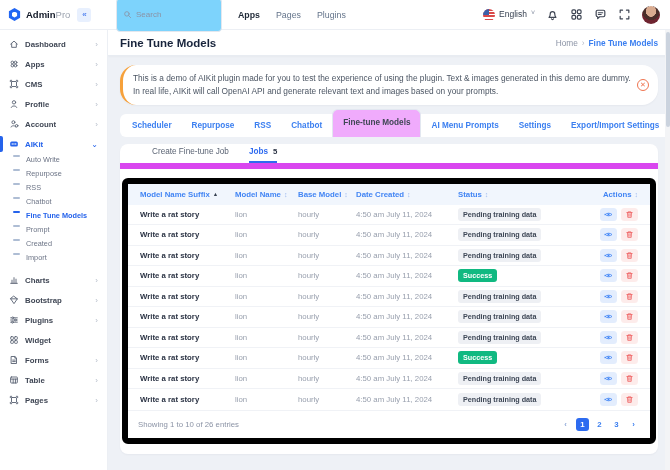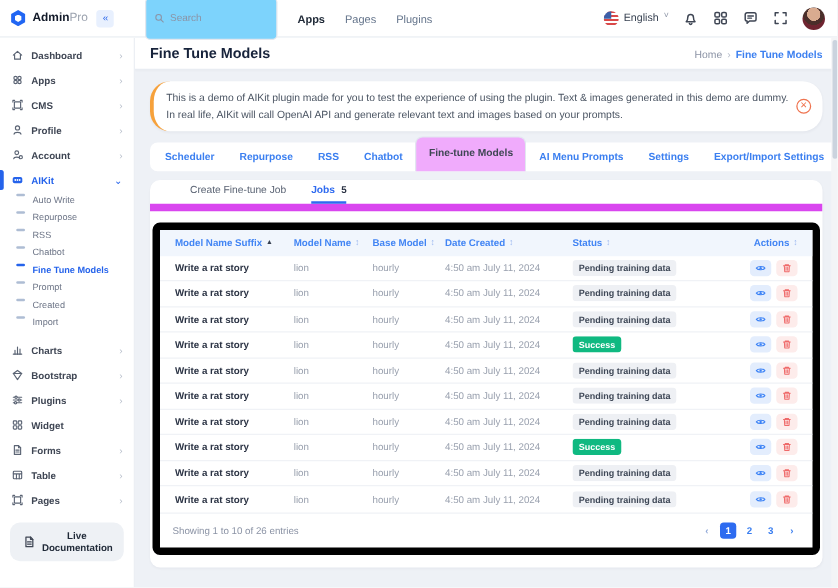--- a/index.html
+++ b/index.html
@@ -351,30 +351,20 @@
     <span class="si-icon">
             <svg viewBox="0 0 12 12" width="100%" height="100%" fill="none" stroke="currentColor" stroke-width="1.1" stroke-linecap="round" stroke-linejoin="round">
               <rect x="3" y="3" width="6" height="6" rx="0.6"></rect>
               <path d="M1.6 3.2V1.6h1.6M8.8 1.6h1.6v1.6M10.4 8.8v1.6H8.8M3.2 10.4H1.6V8.8"></path>
             </svg>
           </span>
     <span class="si-label">Pages</span>
     <span class="si-chev">›</span>
   </div>
       </div>
-    <button class="live-doc">
-      <span class="ld-icon">
-          <svg viewBox="0 0 12 12" width="100%" height="100%" fill="none" stroke="currentColor" stroke-width="1.1" stroke-linecap="round" stroke-linejoin="round">
-            <path d="M3 1.8h4l2 2v6.4H3Z"></path>
-            <path d="M7 1.8v2h2"></path>
-            <path d="M4.4 6.1h3.2M4.4 7.9h3.2"></path>
-          </svg>
-        </span>
-      <span class="ld-label">Live Documentation</span>
-    </button>
 
   </aside>
 
   <main class="main">
     <div class="titlebar">
       <h1 class="page-title">Fine Tune Models</h1>
       <div class="breadcrumb">
         <span class="bc-home">Home</span>
         <span class="bc-sep">›</span>
         <span class="bc-current">Fine Tune Models</span>

